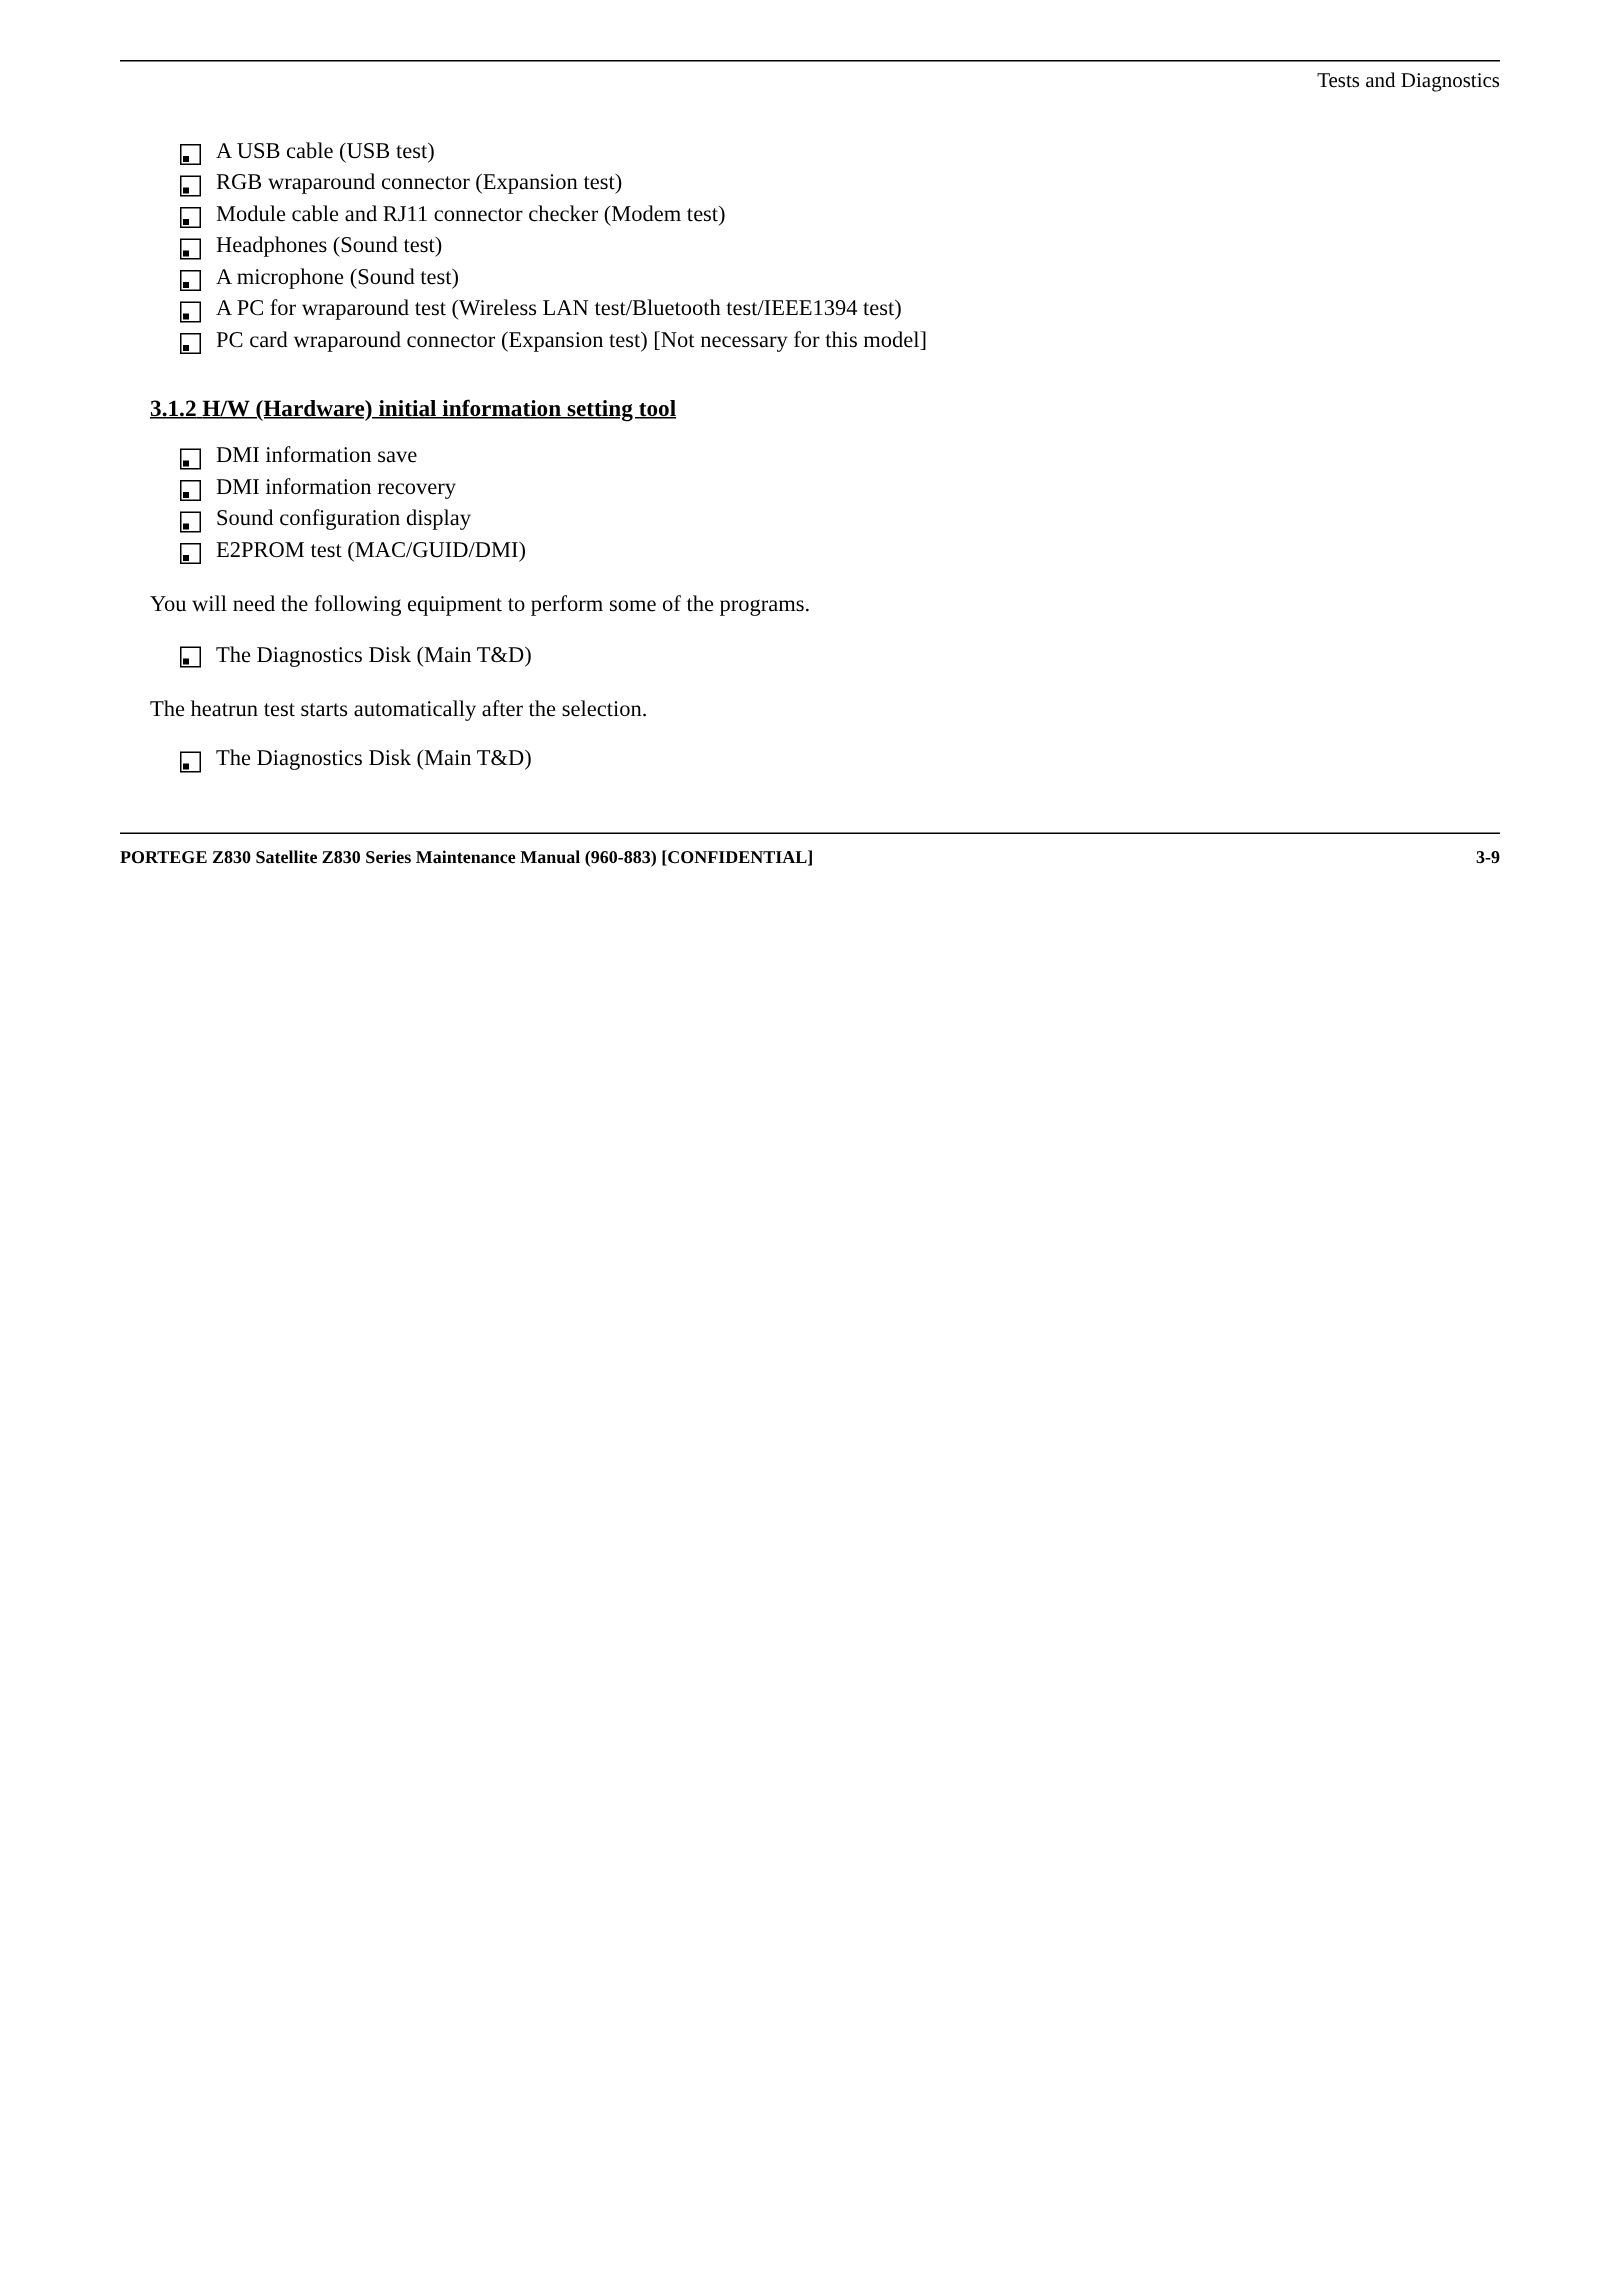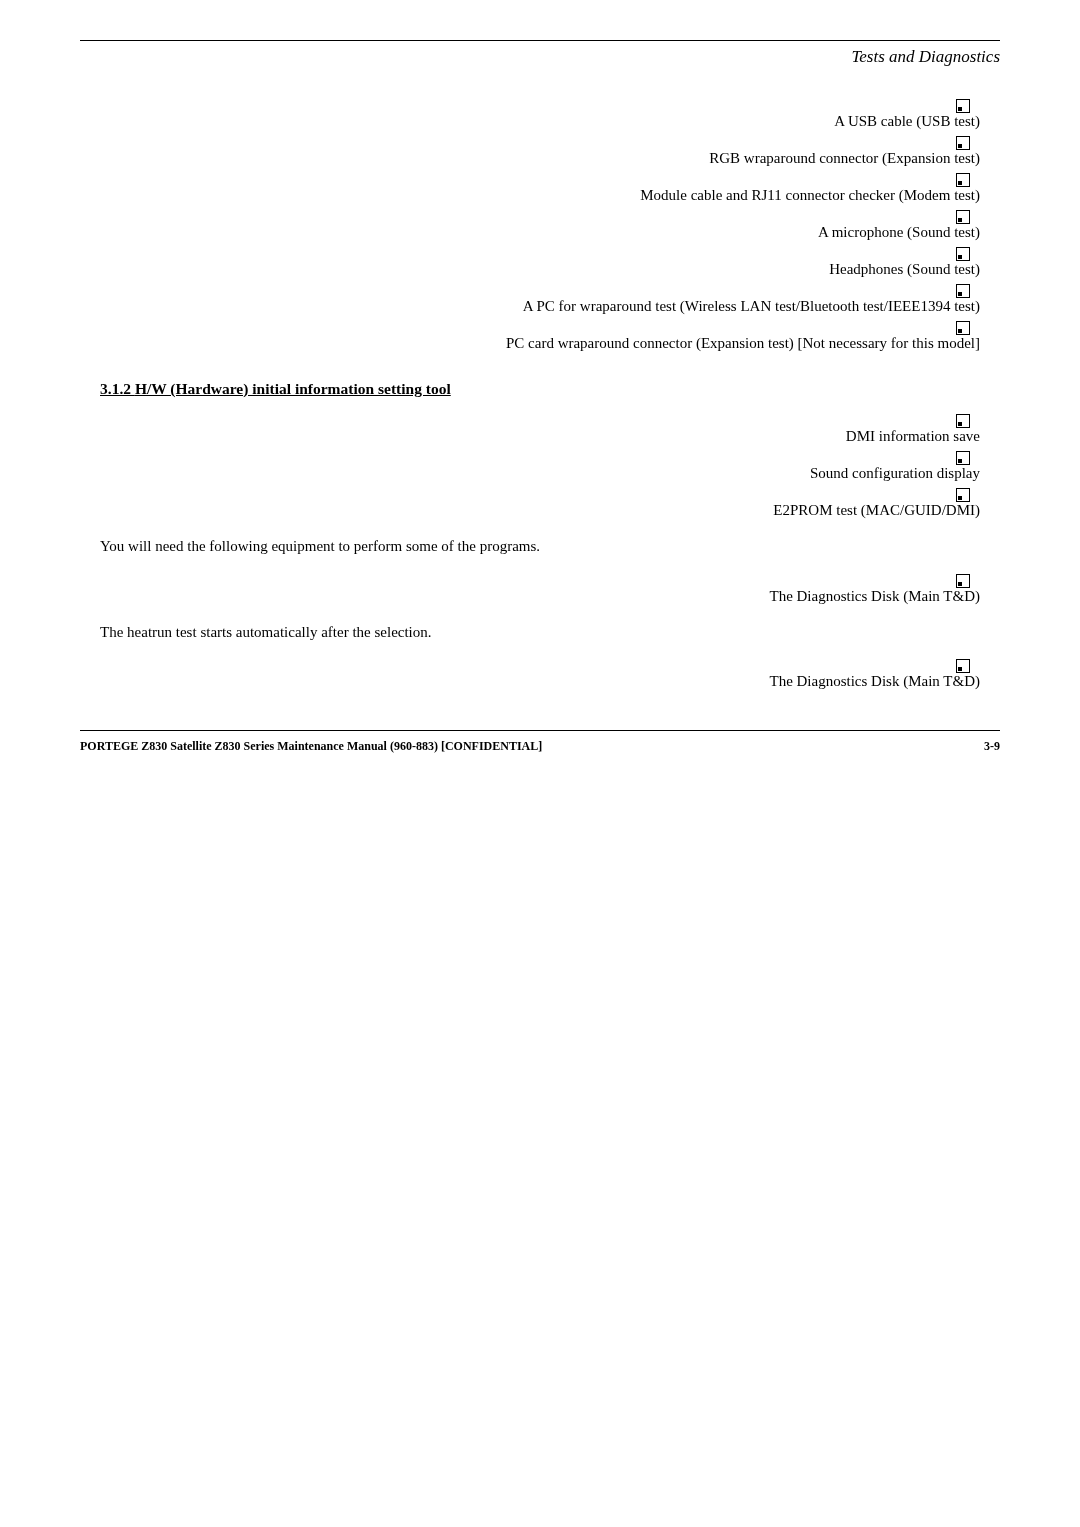--- a/index.html
+++ b/index.html
@@ -26,40 +26,38 @@
       padding: 40px 80px 80px 80px;
     }
 
     .header-line {
       border-top: 1.5px solid #000;
       margin-bottom: 6px;
     }
 
     .header-right {
       text-align: right;
-      font-style: italic;
-      font-size: 17px;
+      font-size: 14px;
       margin-bottom: 30px;
     }
 
     .content-area {
       padding: 0 20px;
     }
 
     .bullet-list {
       list-style: none;
       margin-bottom: 16px;
     }
 
     .bullet-list li {
       display: flex;
-      align-items: flex-end;
+      align-items: center;
       margin-bottom: 4px;
       padding-left: 20px;
-      flex-direction: column;
     }
 
     .checkbox-icon {
       display: inline-block;
       width: 14px;
       height: 14px;
       border: 1.5px solid #000;
       margin-right: 10px;
       margin-top: 2px;
       flex-shrink: 0;
@@ -137,45 +135,49 @@
           <li>
             <span class="checkbox-icon"></span>
             <span>RGB wraparound connector (Expansion test)</span>
           </li>
           <li>
             <span class="checkbox-icon"></span>
             <span>Module cable and RJ11 connector checker (Modem test)</span>
           </li>
           <li>
             <span class="checkbox-icon"></span>
+            <span>Headphones (Sound test)</span>
+          </li>
+          <li>
+            <span class="checkbox-icon"></span>
             <span>A microphone (Sound test)</span>
-          </li>
-          <li>
-            <span class="checkbox-icon"></span>
-            <span>Headphones (Sound test)</span>
           </li>
           <li>
             <span class="checkbox-icon"></span>
             <span>A PC for wraparound test (Wireless LAN test/Bluetooth test/IEEE1394 test)</span>
           </li>
           <li>
             <span class="checkbox-icon"></span>
             <span>PC card wraparound connector (Expansion test)  [Not necessary for this model]</span>
           </li>
         </ul>
 
         <div>
           <div class="section-heading">
             <span>3.1.2</span>&nbsp;<span>H/W (Hardware) initial information setting tool</span>
           </div>
 
           <ul class="bullet-list">
             <li>
               <span class="checkbox-icon"></span>
               <span>DMI information save</span>
+            </li>
+            <li>
+              <span class="checkbox-icon"></span>
+              <span>DMI information recovery</span>
             </li>
             <li>
               <span class="checkbox-icon"></span>
               <span>Sound configuration display</span>
             </li>
             <li>
               <span class="checkbox-icon"></span>
               <span>E2PROM test (MAC/GUID/DMI)</span>
             </li>
           </ul>

